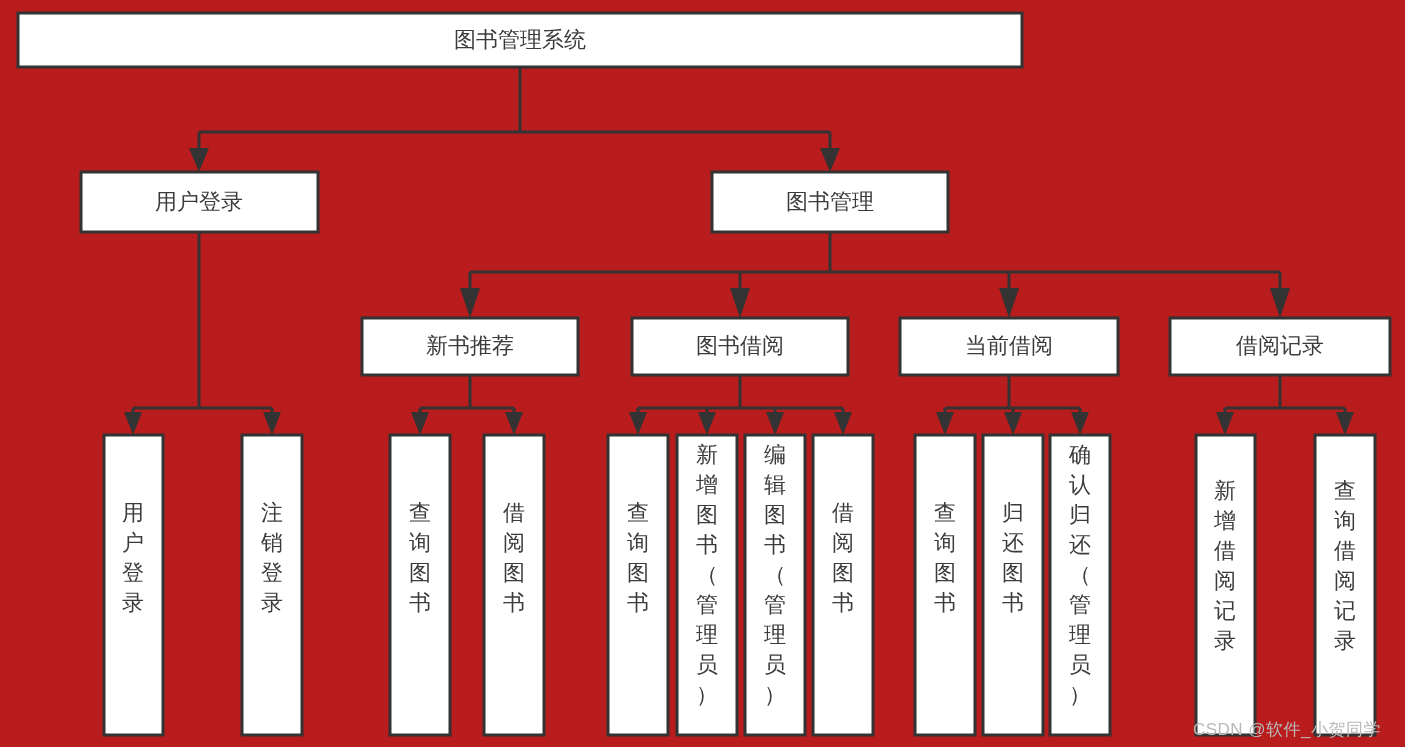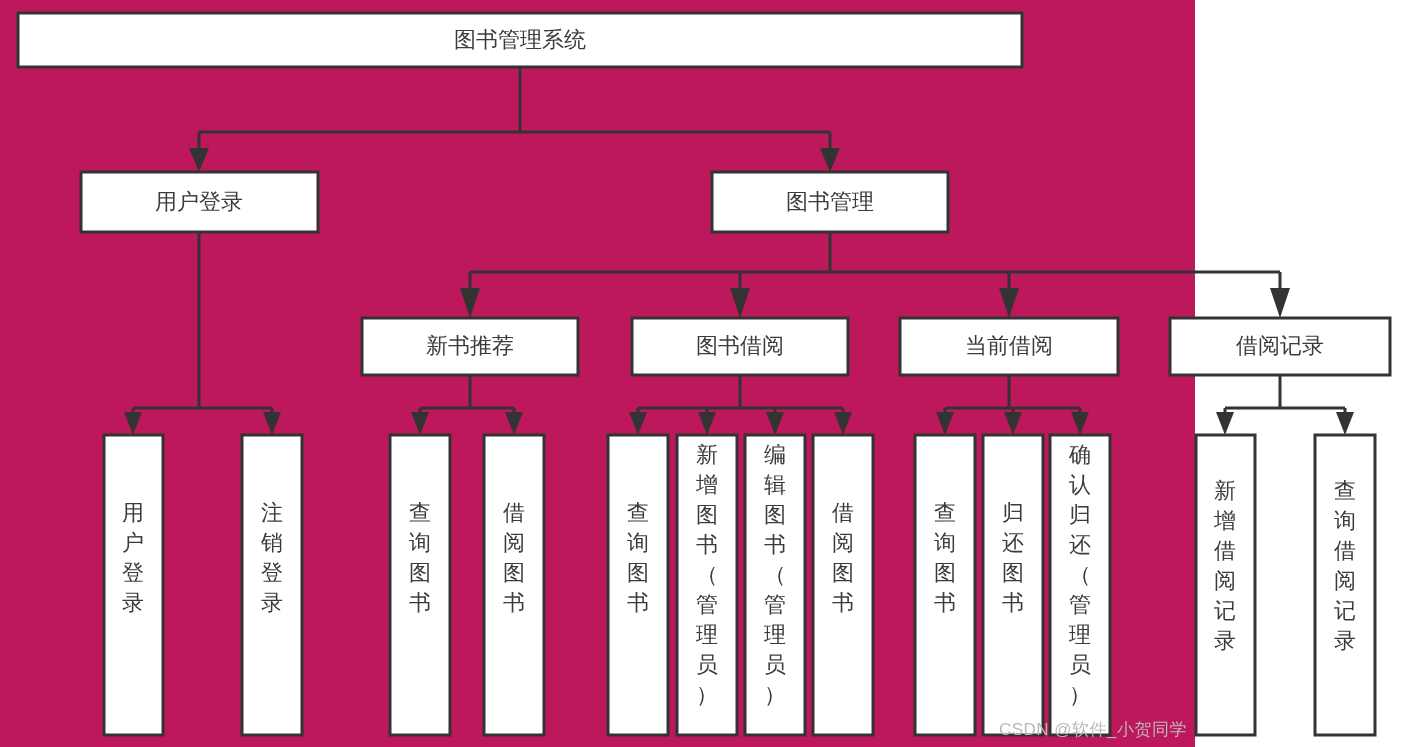--- a/index.html
+++ b/index.html
@@ -8,23 +8,23 @@
     background: #ffffff;
   }
   body {
     width: 1405px;
     height: 747px;
     font-family: "Liberation Sans", "DejaVu Sans", sans-serif;
     overflow: hidden;
   }
   #diagram-root {
     position: relative;
-    width: 1195px;
+    width: 1405px;
     height: 747px;
-    background: #be185d;
+    background: #b91c1c;
   }
   svg.flow {
     position: absolute;
     left: 0;
     top: 0;
     width: 1405px;
     height: 747px;
   }
   .node-rect {
     fill: #ffffff;
@@ -48,21 +48,21 @@
     dominant-baseline: middle;
   }
   .node-label-vertical {
     fill: #3b3b3b;
     font-family: "Liberation Sans", "DejaVu Sans", sans-serif;
     font-size: 22px;
     text-anchor: middle;
   }
   .watermark {
     position: absolute;
-    right: 8px;
+    right: 24px;
     bottom: 6px;
     font-family: "Liberation Sans", "DejaVu Sans", sans-serif;
     font-size: 17px;
     color: #b9b9b9;
     white-space: nowrap;
     letter-spacing: 0.5px;
     user-select: none;
   }
 </style>
 </head>

